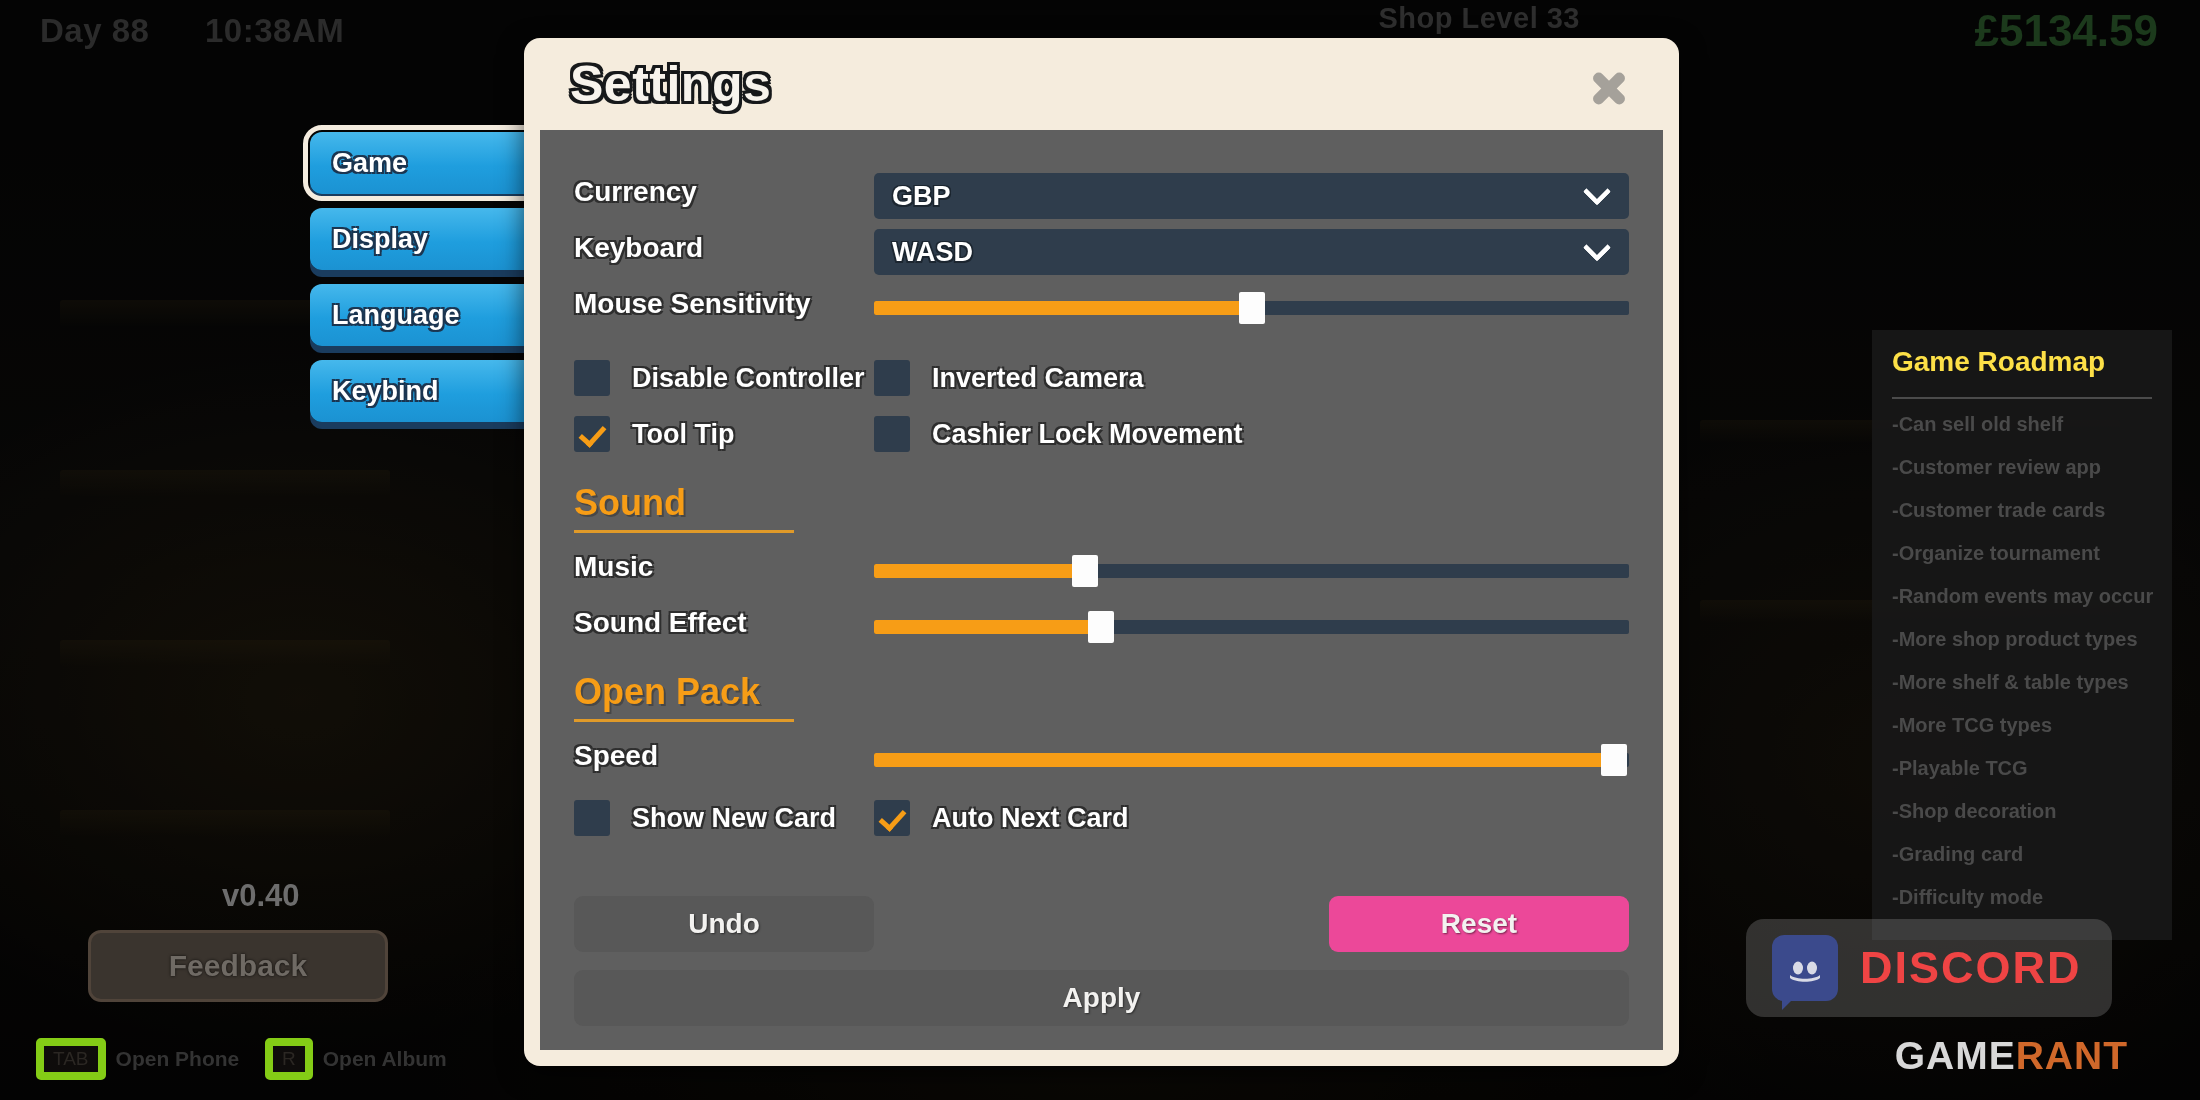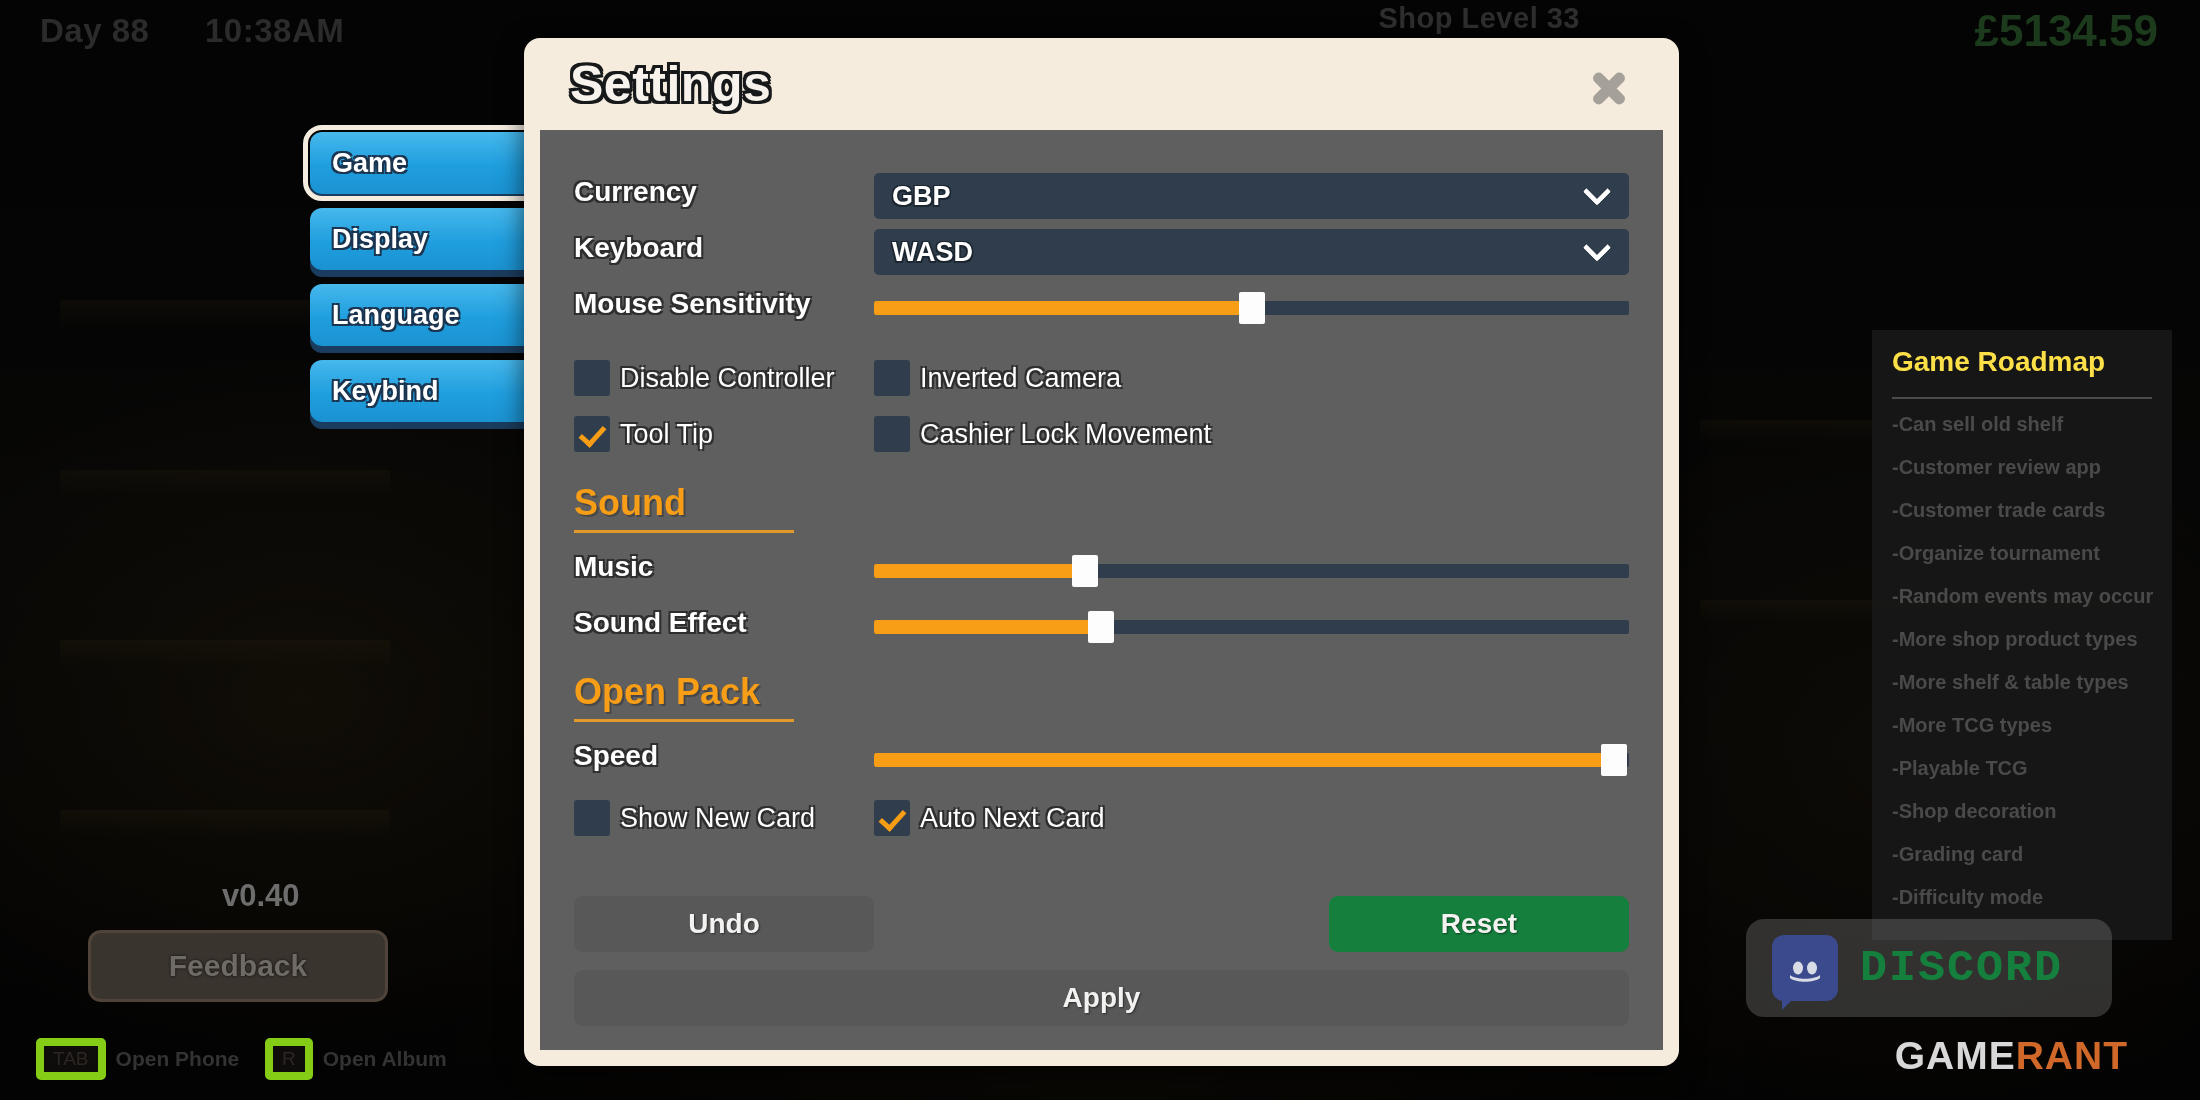--- a/index.html
+++ b/index.html
@@ -124,23 +124,22 @@
     border-radius: 12px; position: relative;
     display: flex; align-items: center; justify-content: center;
   }
   #discord-logo:after {
     content: ""; position: absolute; left: 10px; bottom: -9px;
     width: 0; height: 0;
     border-left: 13px solid #3b4a8c;
     border-bottom: 13px solid transparent;
   }
   #discord-wordmark {
-    font-size: 45px; font-weight: bold; color: #15803d;
+    font-size: 45px; font-weight: bold; color: #ef4444;
     letter-spacing: 2px;
-    font-family: Liberation Mono, monospace;
   }
   #gamerant {
     position: absolute; right: 72px; bottom: 22px;
     font-size: 39px; font-weight: bold; letter-spacing: 1px;
   }
   #gamerant .g1 { color: #d8d8d8; }
   #gamerant .g2 { color: #d0682a; }
 
   
   #tabs { position: absolute; left: 310px; top: 132px; width: 250px; }
@@ -274,22 +273,22 @@
   }
   .check-box.checked:after {
     content: "";
     position: absolute; left: 11px; top: 5px;
     width: 10px; height: 20px;
     border-right: 5px solid #f79d16;
     border-bottom: 5px solid #f79d16;
     transform: rotate(42deg);
   }
   .check-label {
-    margin-left: 10px;
-    color: #ffffff; font-size: 27px; font-weight: normal;
+    margin-left: 22px;
+    color: #ffffff; font-size: 27px; font-weight: bold;
     white-space: nowrap;
     text-shadow: -2px -2px 0 #2e2e2e, 2px -2px 0 #2e2e2e,
                  -2px 2px 0 #2e2e2e, 2px 2px 0 #2e2e2e;
   }
 
   
   .section { margin-top: 20px; }
   .section-title {
     display: inline-block;
     color: #f79d16; font-size: 36px; font-weight: bold;
@@ -305,21 +304,21 @@
   #footer-top { display: flex; justify-content: space-between; margin-bottom: 18px; gap: 28px; }
   .btn {
     height: 56px;
     border-radius: 9px;
     display: flex; align-items: center; justify-content: center;
     color: #f3f2f0; font-size: 28px; font-weight: bold;
     cursor: pointer;
     text-shadow: 1px 1px 2px rgba(0,0,0,0.5);
   }
   .btn-grey { background: #585858; }
-  .btn-dark { background: #15803d; }
+  .btn-dark { background: #ec4899; }
   #undo-button  { width: 300px; }
   #reset-button { width: 300px; }
   #apply-button { width: 100%; }
 </style>
 </head>
 <body>
 
 <div id="root">
 
   <div class="bg"></div>

